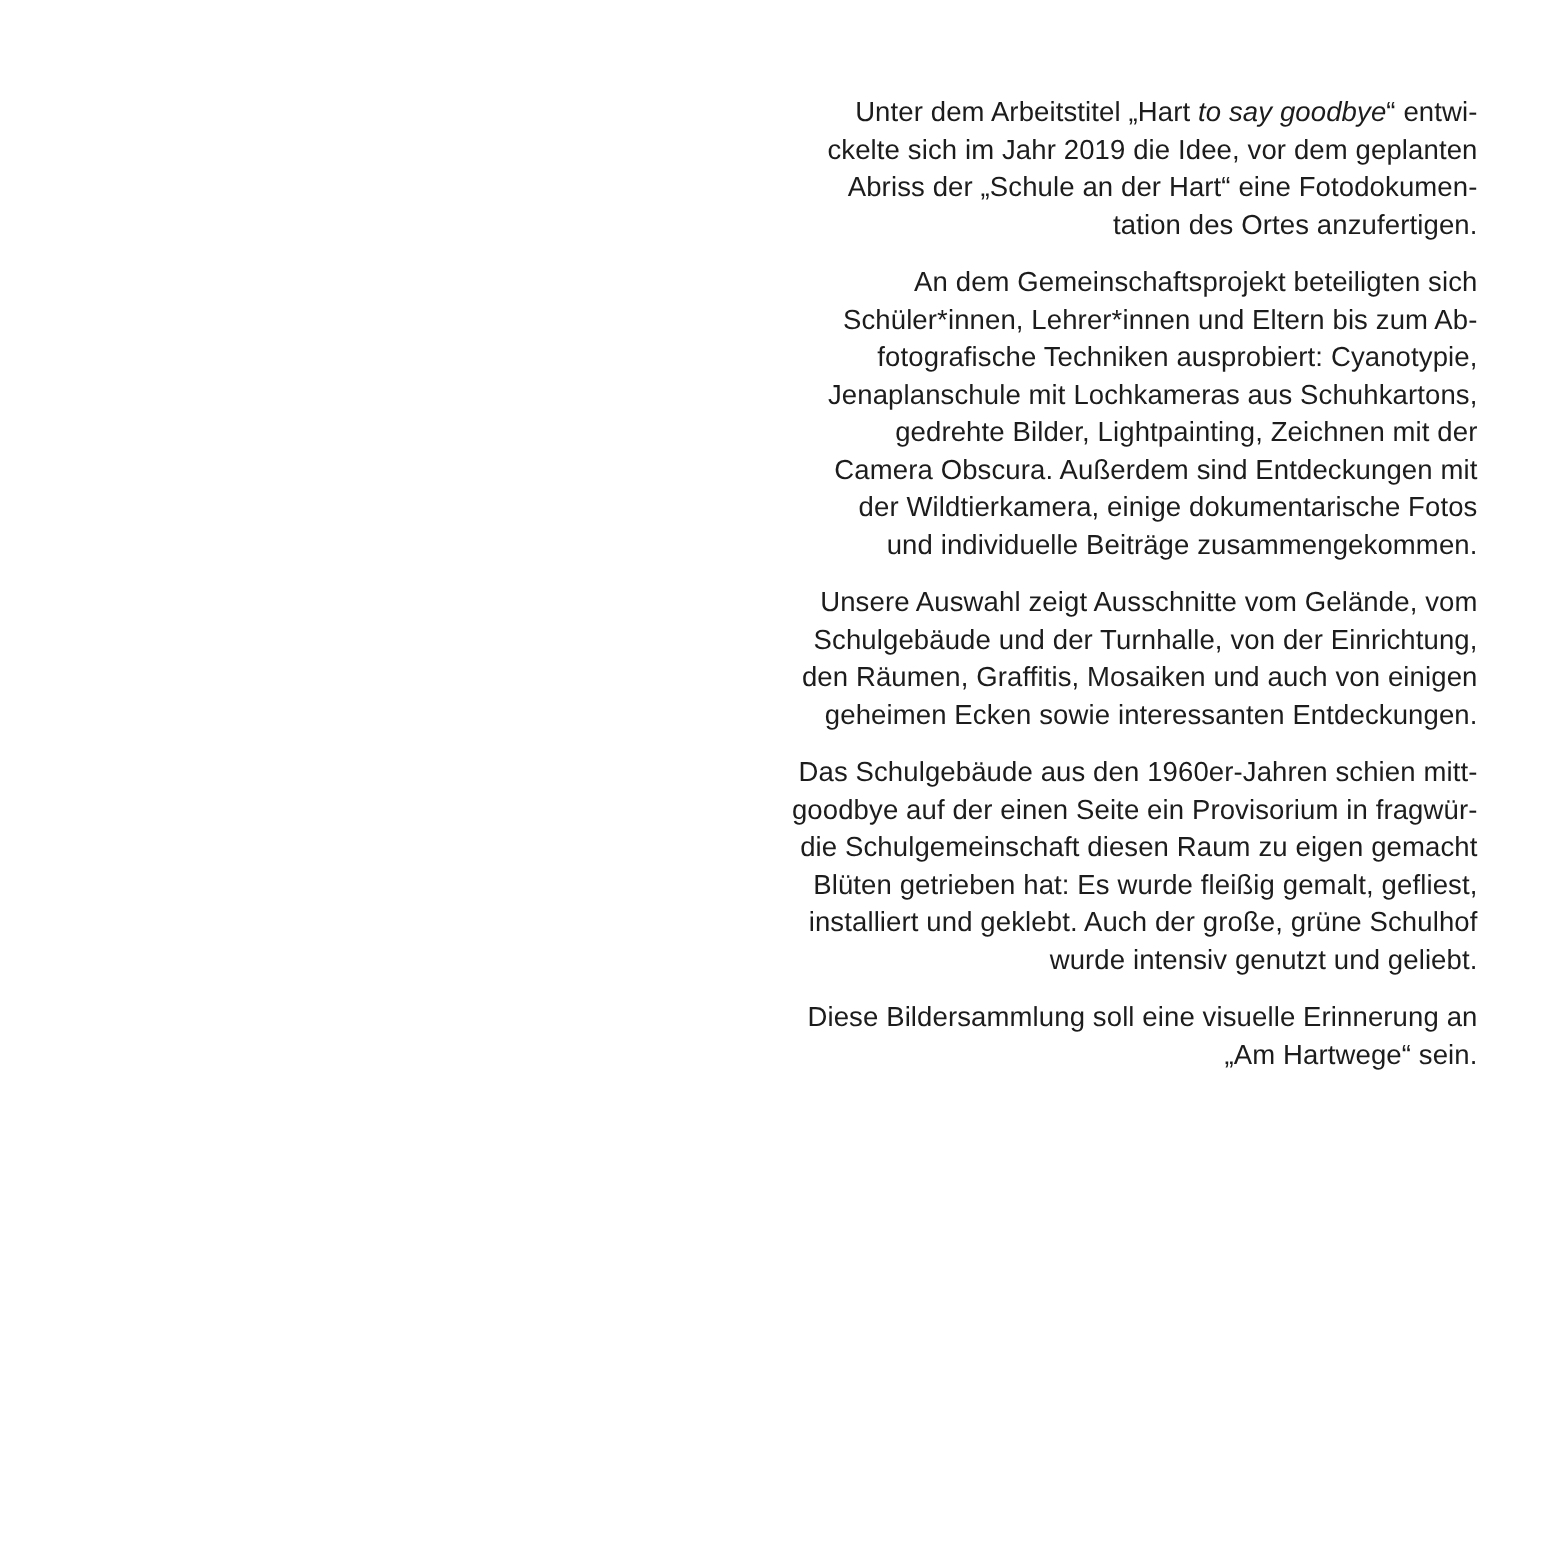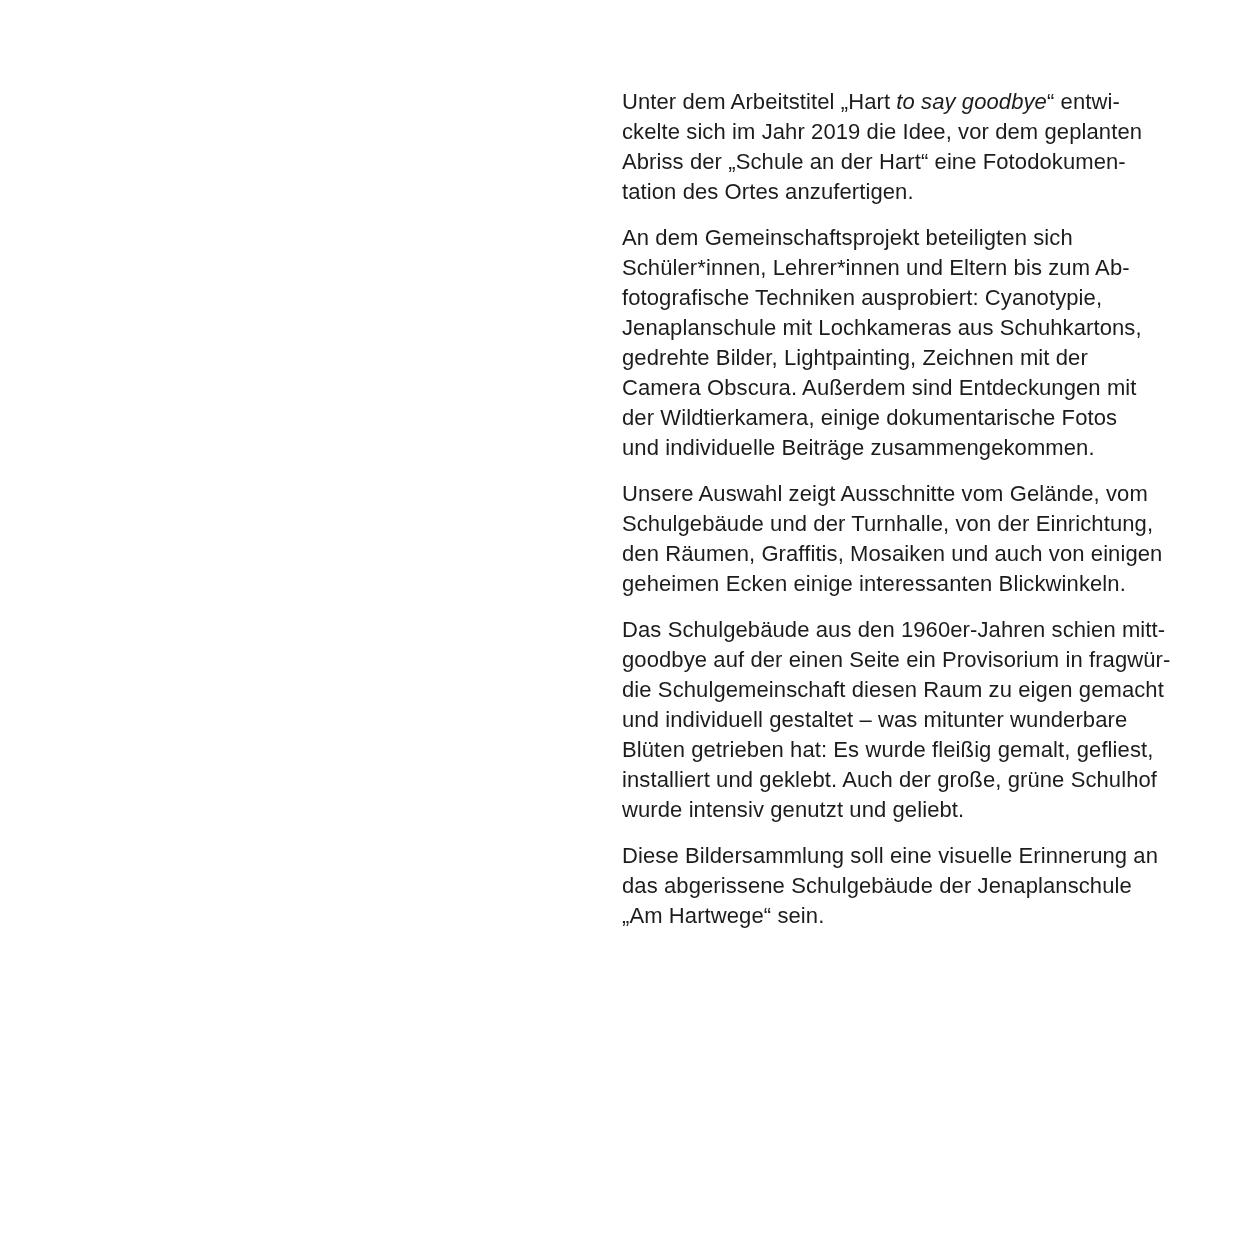--- a/index.html
+++ b/index.html
@@ -18,22 +18,23 @@
     position: absolute;
     left: 622px;
     top: 75px;
     width: 560px;
     color: #1c1c1c;
     font-size: 22px;
     line-height: 30px;
     letter-spacing: 0.1px;
   }
   .para {
-    margin: 12px 0 16px 0;
+    margin: 0 0 16px 0;
     padding: 0;
+    text-align: right;
   }
   .line {
     display: block;
     white-space: nowrap;
   }
   .line em {
     font-style: italic;
   }
 </style>
 </head>
@@ -53,29 +54,27 @@
       <span class="line"><span>Jenaplanschule mit Lochkameras aus Schuhkartons,</span></span>
       <span class="line"><span>gedrehte Bilder, Lightpainting, Zeichnen mit der</span></span>
       <span class="line"><span>Camera Obscura. Außerdem sind Entdeckungen mit</span></span>
       <span class="line"><span>der Wildtierkamera, einige dokumentarische Fotos</span></span>
       <span class="line"><span>und individuelle Beiträge zusammengekommen.</span></span>
     </p>
     <p class="para">
       <span class="line"><span>Unsere Auswahl zeigt Ausschnitte vom Gelände, vom</span></span>
       <span class="line"><span>Schulgebäude und der Turnhalle, von der Einrichtung,</span></span>
       <span class="line"><span>den Räumen, Graffitis, Mosaiken und auch von einigen</span></span>
-      <span class="line"><span>geheimen Ecken einige interessanten Blickwinkeln.</span></span>
+      <span class="line"><span>geheimen Ecken sowie interessanten Entdeckungen.</span></span>
     </p>
     <p class="para">
       <span class="line"><span>Das Schulgebäude aus den 1960er-Jahren schien mitt-</span></span>
       <span class="line"><span>goodbye auf der einen Seite ein Provisorium in fragwür-</span></span>
       <span class="line"><span>die Schulgemeinschaft diesen Raum zu eigen gemacht</span></span>
-      <span class="line"><span>und individuell gestaltet – was mitunter wunderbare</span></span>
       <span class="line"><span>Blüten getrieben hat: Es wurde fleißig gemalt, gefliest,</span></span>
       <span class="line"><span>installiert und geklebt. Auch der große, grüne Schulhof</span></span>
       <span class="line"><span>wurde intensiv genutzt und geliebt.</span></span>
     </p>
     <p class="para">
       <span class="line"><span>Diese Bildersammlung soll eine visuelle Erinnerung an</span></span>
-      <span class="line"><span>das abgerissene Schulgebäude der Jenaplanschule</span></span>
       <span class="line"><span>„Am Hartwege“ sein.</span></span>
     </p>
   </article>
 
 </body></html>

